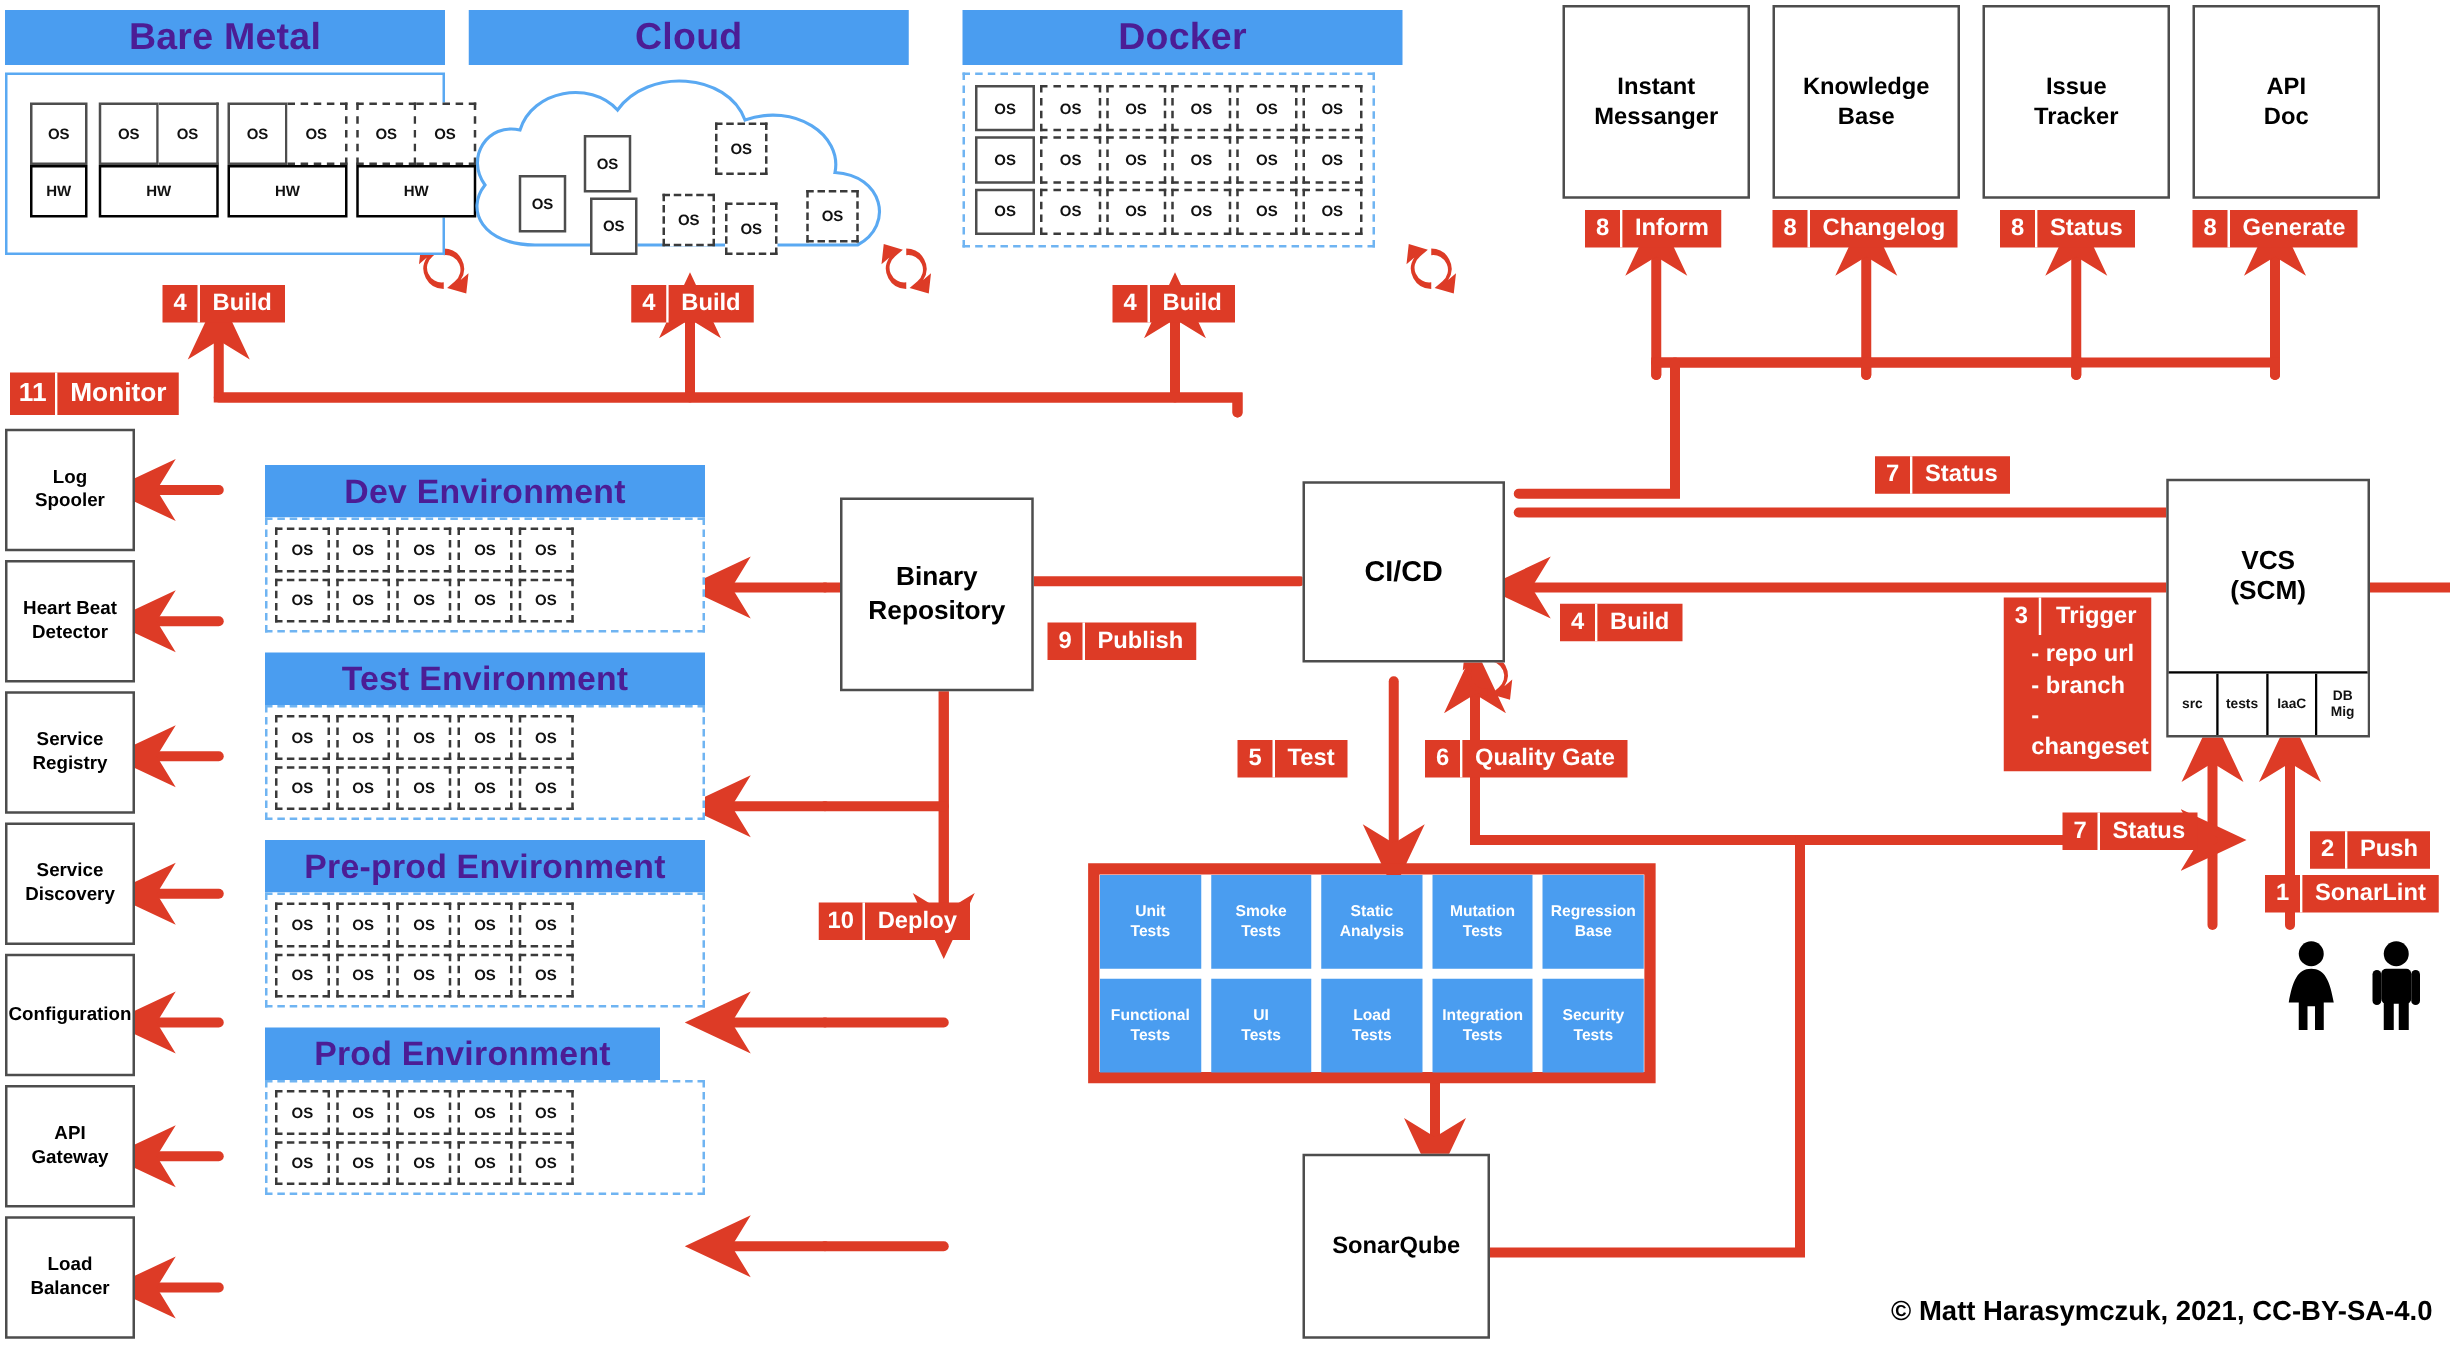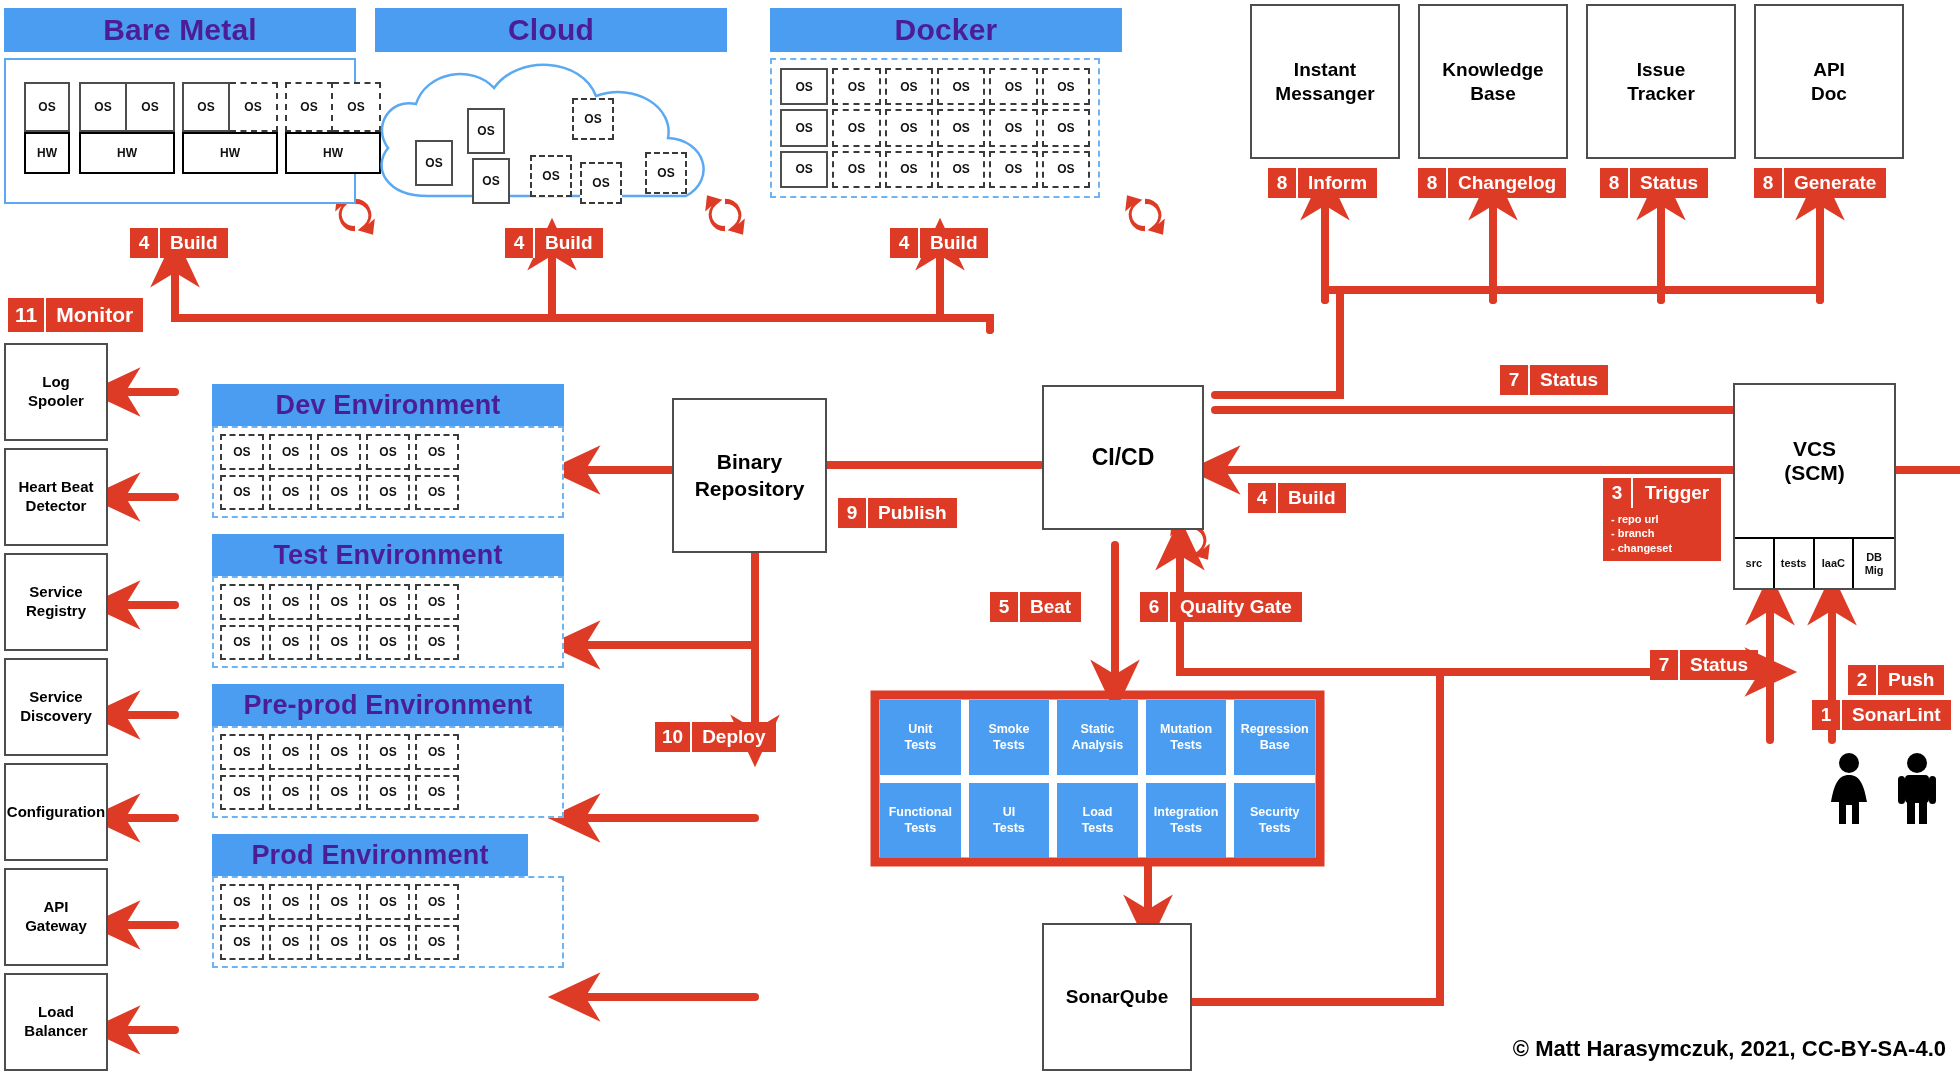--- a/index.html
+++ b/index.html
@@ -59,22 +59,22 @@
     border-right: 2px solid #fff;
   }
   .badge .lbl {
     background:#dd3b26; display:flex; align-items:center; justify-content:center;
     padding:0 10px; font-size:19px; white-space:nowrap;
   }
   .badge.big { height:34px; }
   .badge.big .num, .badge.big .lbl { font-size:21px; }
 
   .badge-notes {
-    background:#dd3b26; color:#fff; font-size:11px; font-weight:bold;
-    padding:4px 8px 6px 8px; line-height:1.3; white-space:pre-line;
+    background:#dd3b26; color:#fff; font-size:19px; font-weight:bold;
+    padding:4px 8px 6px 22px; line-height:1.3; white-space:pre-line;
   }
 
   
   .test-tile {
     background:#4a9df0; color:#fff; font-size:12.5px; font-weight:bold;
     display:flex; align-items:center; justify-content:center; text-align:center;
     line-height:1.25;
   }
 
   
@@ -310,21 +310,21 @@
 Registry</div>
       <div class="solid-box" style="width: 104px; height: 98px; margin-bottom: 7px; white-space: pre-line; font-size: 15px;">Service
 Discovery</div>
       <div class="solid-box" style="width: 104px; height: 98px; margin-bottom: 7px; white-space: pre-line; font-size: 15px;">Configuration</div>
       <div class="solid-box" style="width: 104px; height: 98px; margin-bottom: 7px; white-space: pre-line; font-size: 15px;">API
 Gateway</div>
       <div class="solid-box" style="width: 104px; height: 98px; margin-bottom: 7px; white-space: pre-line; font-size: 15px;">Load
 Balancer</div>
     </div>
 
-  <div id="env-col" class="abs" style="left:212px; top:384px; width:352px;text-align:center;">
+  <div id="env-col" class="abs" style="left:212px; top:372px; width:352px;text-align:center;">
       <div style="margin-bottom: 16px;">
         <div class="blue-header sm" style="width: 352px; height: 42px;">Dev Environment</div>
         <div class="dashed-blue-box" style="width: 352px; height: 92px; padding: 6px;">
           <div style="display: grid; grid-template-columns: repeat(7, 1fr); grid-template-rows: repeat(2, 1fr); gap: 5px; width: 100%; height: 100%;">
             <div class="os-dashed">OS</div>
             <div class="os-dashed">OS</div>
             <div class="os-dashed">OS</div>
             <div class="os-dashed">OS</div>
             <div class="os-dashed">OS</div>
             <div></div>
@@ -415,21 +415,21 @@
     <span class="lbl">Deploy</span>
   </div>
 
   <div class="abs solid-box" style="left:1042px; top:385px; width:162px; height:145px; font-size:23px;">CI/CD</div>
   <div class="abs badge" style="left:1248px; top:483px;">
     <span class="num">4</span>
     <span class="lbl">Build</span>
   </div>
   <div class="abs badge" style="left:990px; top:592px;">
     <span class="num">5</span>
-    <span class="lbl">Beat</span>
+    <span class="lbl">Test</span>
   </div>
   <div class="abs badge" style="left:1140px; top:592px;">
     <span class="num">6</span>
     <span class="lbl">Quality Gate</span>
   </div>
 
   <div id="tests-grid" class="abs" style="left:880px; top:700px; width:435px; height:158px;
               display:grid; grid-template-columns:repeat(5,1fr); grid-template-rows:repeat(2,1fr); gap:8px;">
       <div class="test-tile" style="white-space: pre-line;">Unit
 Tests</div>

